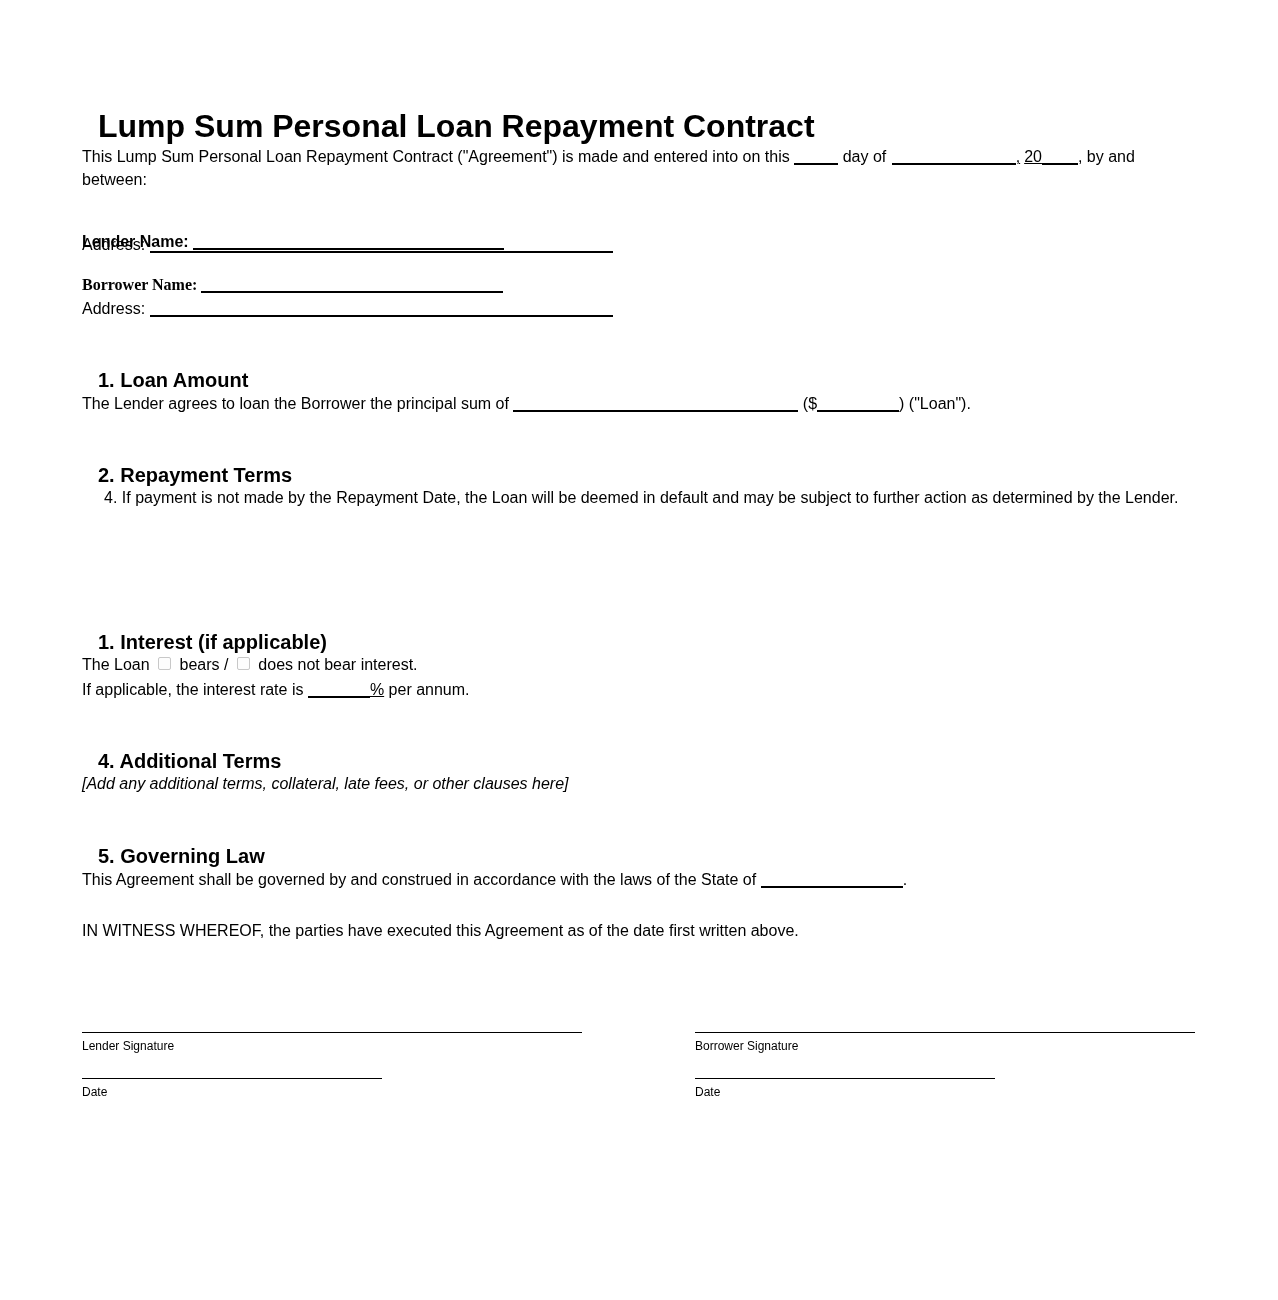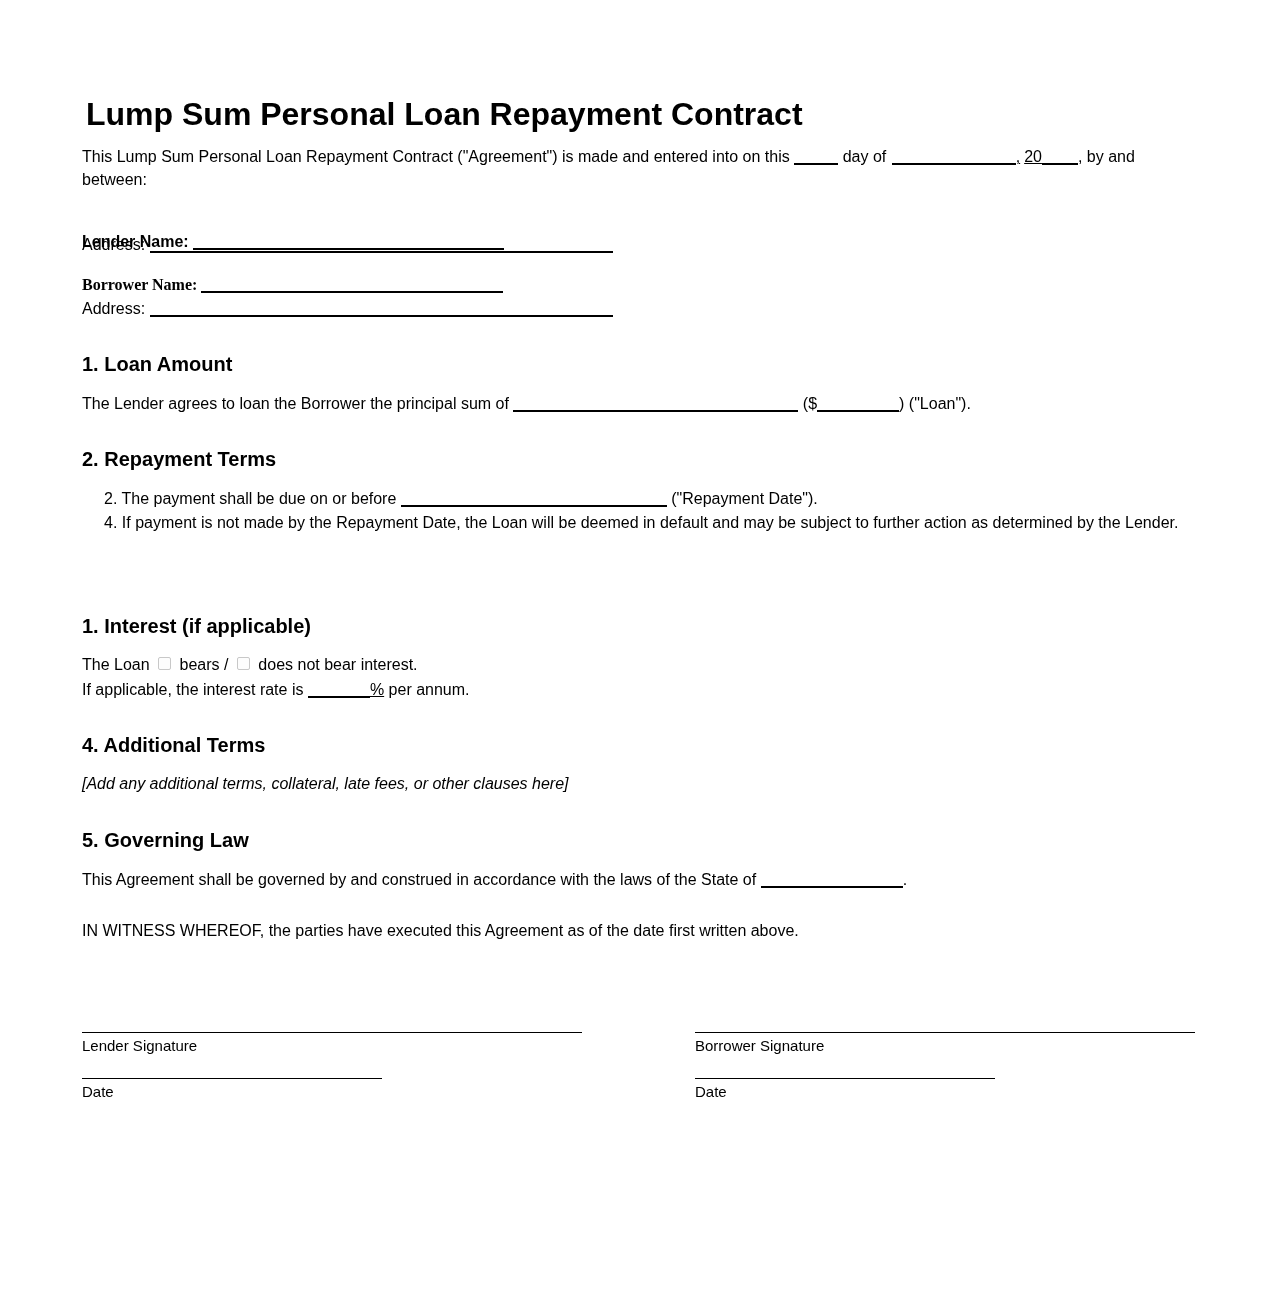--- a/index.html
+++ b/index.html
@@ -4,41 +4,41 @@
 <style>
   html, body { margin: 0; padding: 0; background: #ffffff; }
   body {
     width: 1278px; height: 1300px; overflow: hidden;
     font-family: "Liberation Sans", sans-serif;
     color: #000000;
     font-size: 16px;
   }
   .page { position: relative; padding: 0 82px; }
   h1 {
-    position: absolute; left: 82px; top: 91px; margin: 4px;
+    position: absolute; left: 82px; top: 91px; margin: 16px;
     font-size: 32px; font-weight: bold; line-height: 38px; white-space: nowrap;
   }
   .abs { position: absolute; left: 82px; white-space: nowrap; line-height: 24px; }
   .blank { display: inline-block; border-bottom: 2px solid #000; height: 16px; vertical-align: baseline; position: relative; top: 3px; }
   .ulthin { text-decoration: underline; text-decoration-thickness: 1px; }
   h2 {
-    position: absolute; left: 82px; margin: 0;
+    position: absolute; left: 82px; margin: 16px;
     font-size: 20px; font-weight: bold; line-height: 24px; white-space: nowrap;
   }
   .bold { font-weight: bold; }
   .italic { font-style: italic; }
   .cb {
     display: inline-block; width: 11px; height: 11px; border: 1px solid #c8c8c8;
     border-radius: 2px; background: #fdfdfd; vertical-align: middle; margin: 0 4px 0 4px;
     position: relative; top: -2px;
   }
   ol.terms { position: absolute; left: 82px; top: 486px; margin: 0; padding: 0; list-style: none; }
   ol.terms li { line-height: 24px; white-space: nowrap; padding-left: 22px; }
   .sigline { position: absolute; border-top: 1px solid #000; height: 0; }
-  .siglabel { position: absolute; font-size: 15px; line-height: 20px; white-space: nowrap; }
+  .siglabel { position: absolute; font-size: 12px; line-height: 20px; white-space: nowrap; }
 </style>
 </head>
 <body>
 
 <div class="page">
 
   <h1>Lump Sum Personal Loan Repayment Contract</h1>
 
   <div class="abs" style="top:144px;">
     <span>This Lump Sum Personal Loan Repayment Contract ("Agreement") is made and entered into on this</span>
@@ -68,24 +68,20 @@
   <h2 style="top:352px;">1. Loan Amount</h2>
   <div class="abs" style="top:391px;">
     <span>The Lender agrees to loan the Borrower the principal sum of</span>
     <span class="blank" style="width:285px;"></span>
     <span>($</span><span class="blank" style="width:82px;"></span><span>) ("Loan").</span>
   </div>
 
   <h2 style="top:447px;">2. Repayment Terms</h2>
   <ol class="terms">
     <li>
-      <span>2.</span>
-      <span>The payment shall be due on or before </span><span class="blank" style="width:266px;"></span><span> ("Repayment Date").</span>
-    </li>
-    <li>
       <span>4.</span>
       <span>If payment is not made by the Repayment Date, the Loan will be deemed in default and may be subject to further action as determined by the Lender.</span>
     </li>
   </ol>
 
   <h2 style="top:614px;">1. Interest (if applicable)</h2>
   <div class="abs" style="top:653px;">
     <span>The Loan</span>
     <span class="cb"></span>
     <span>bears /</span>

